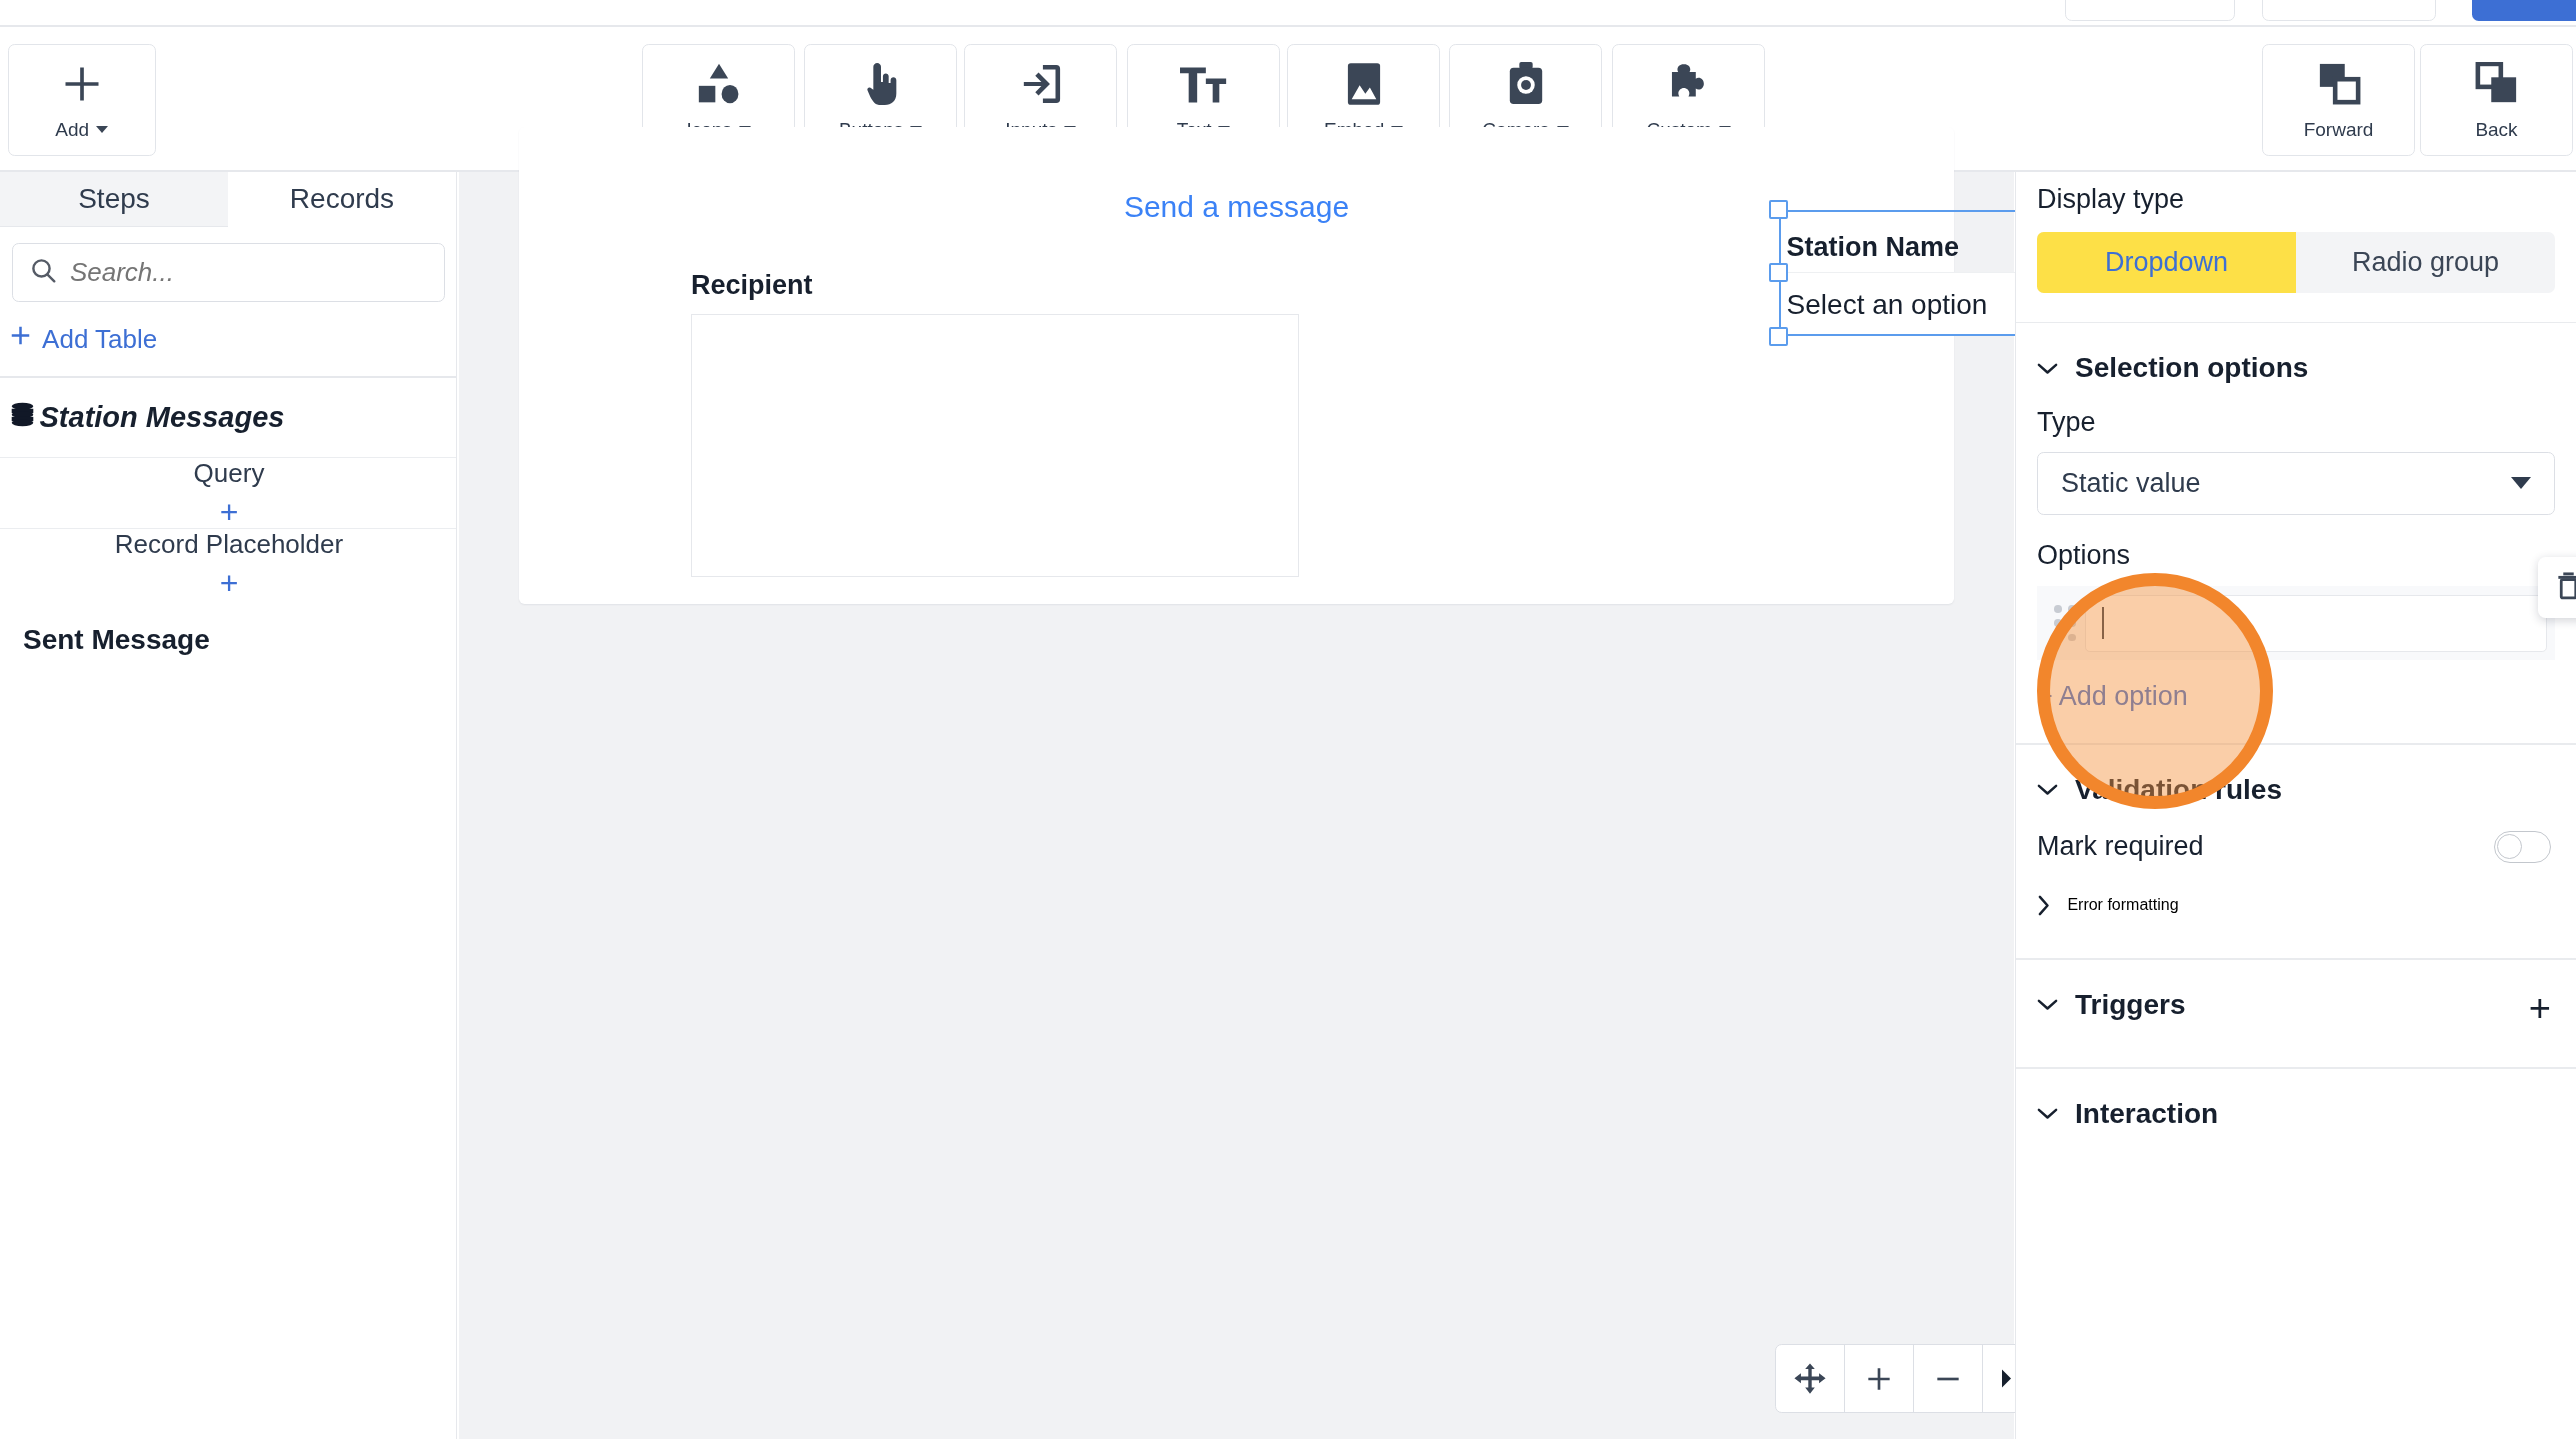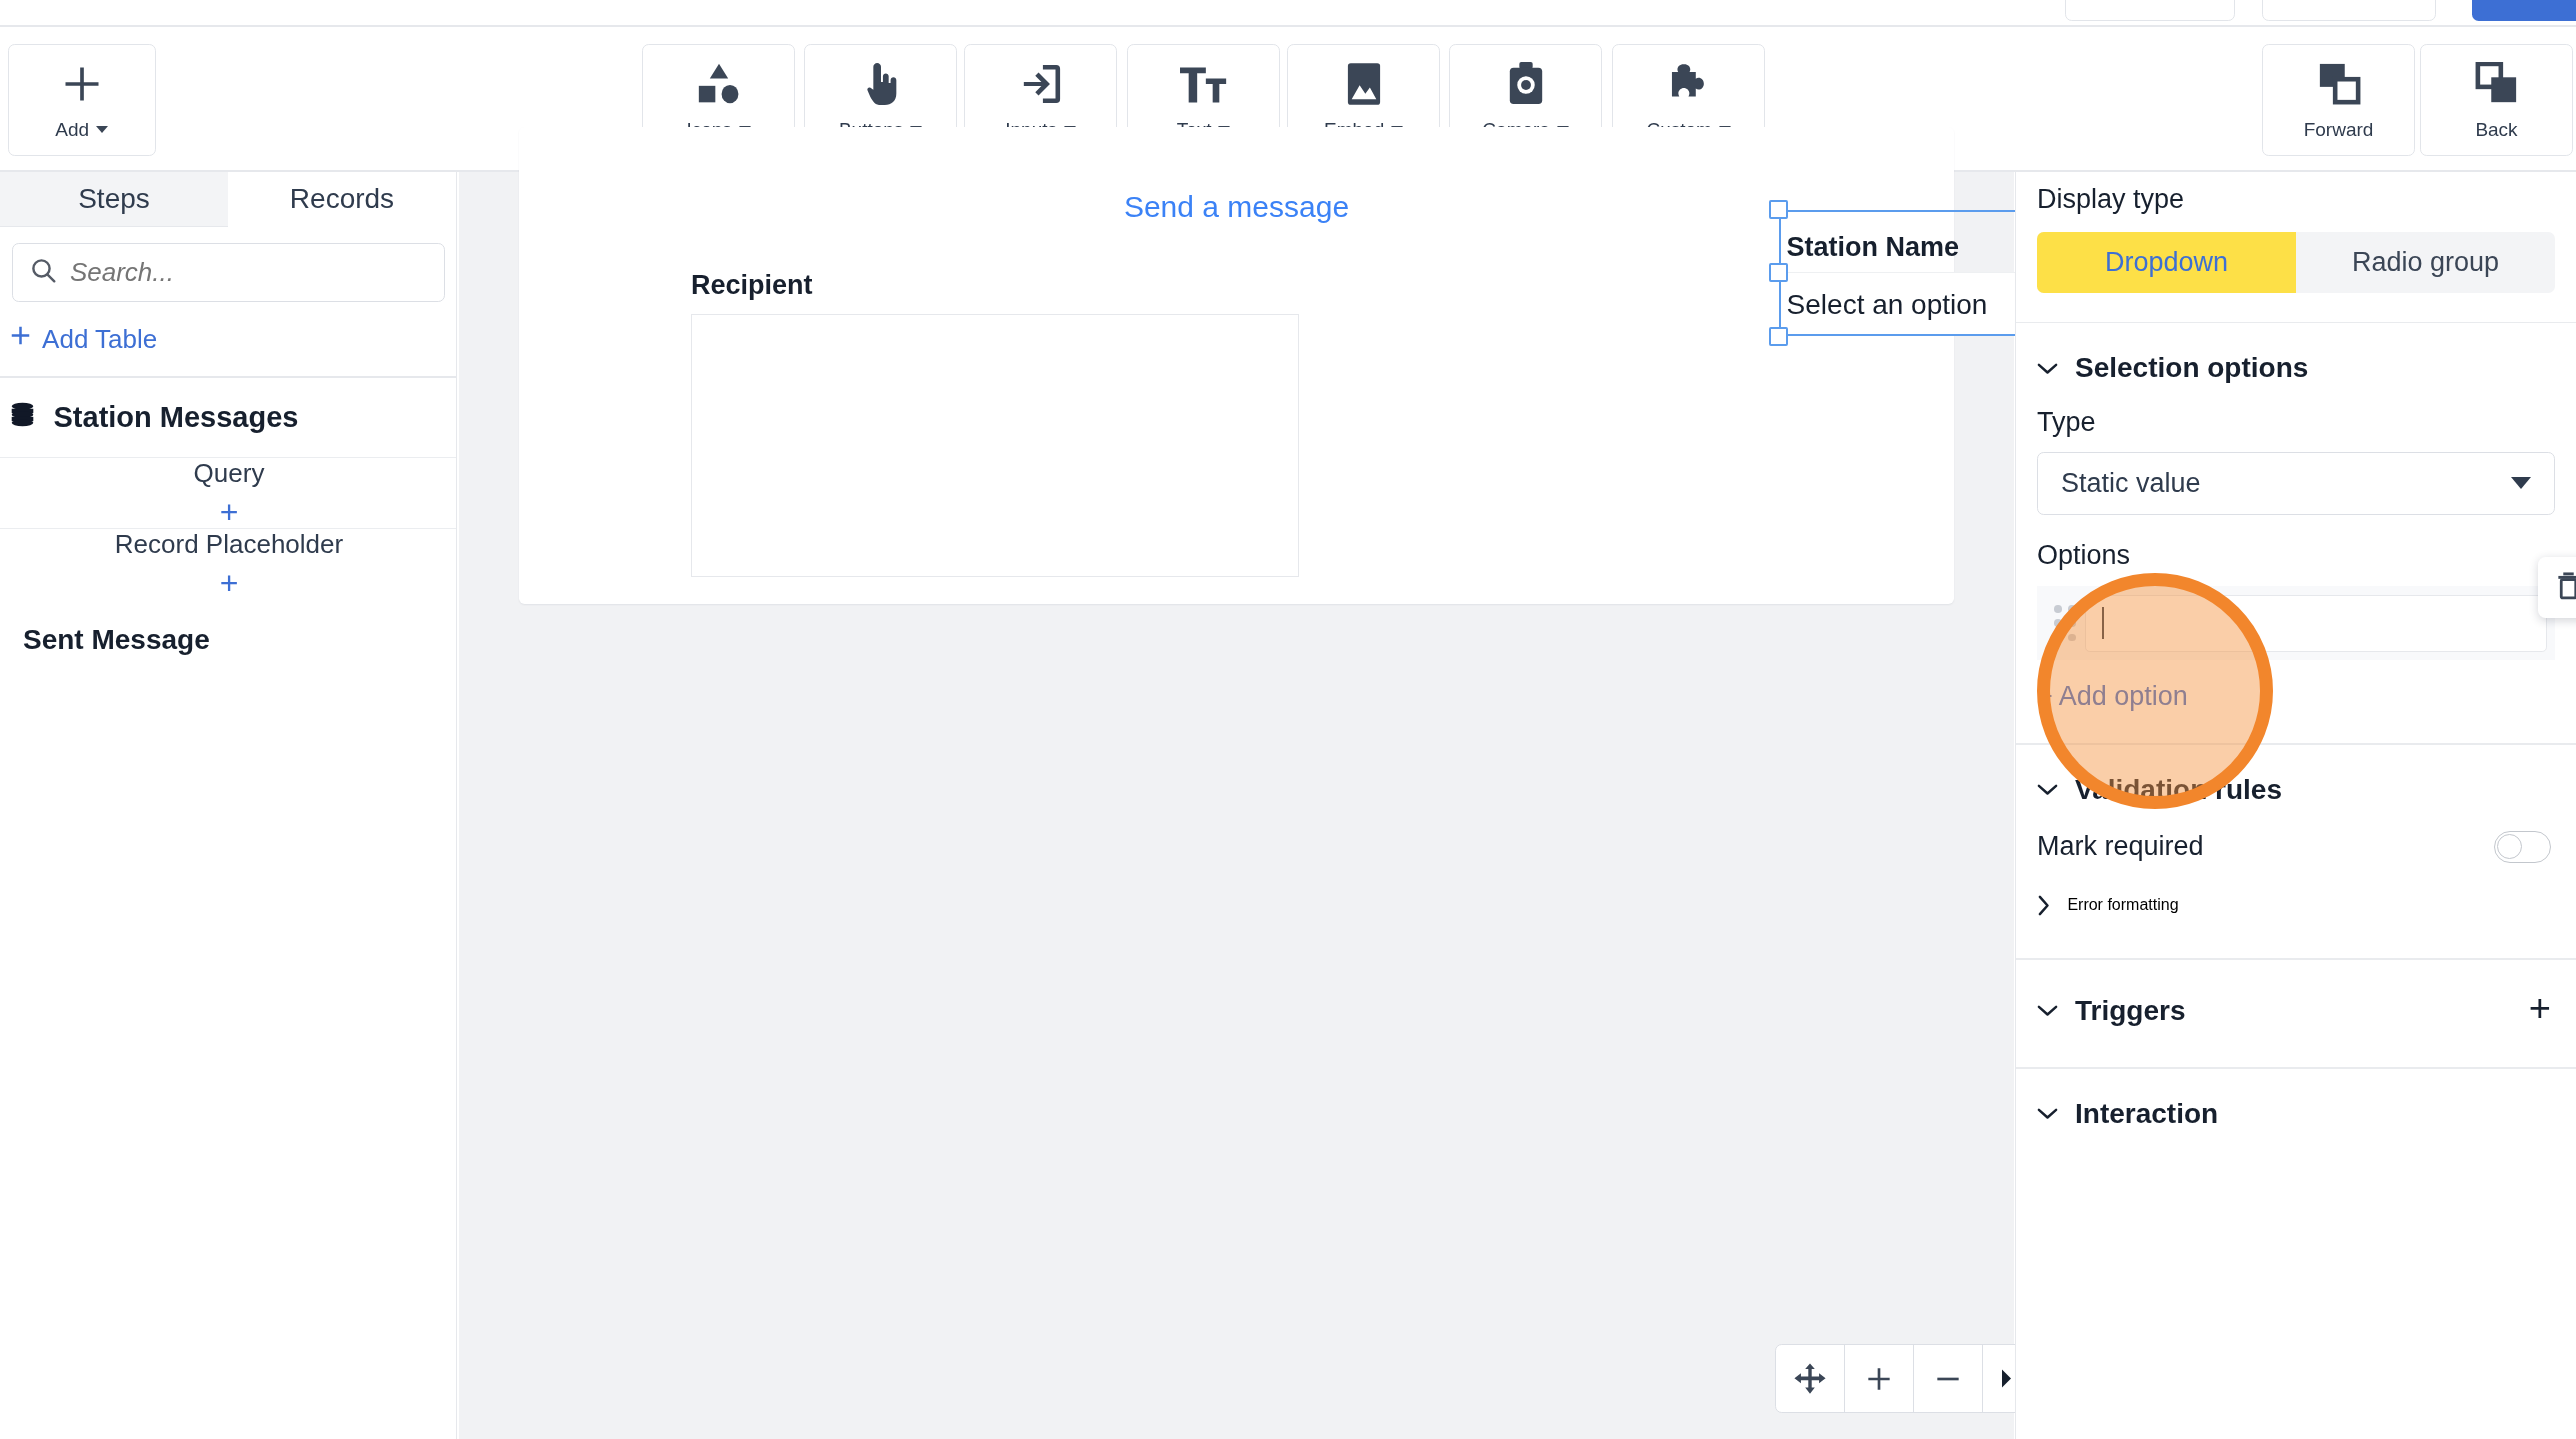--- a/index.html
+++ b/index.html
@@ -49,21 +49,21 @@
   .side-tab.active { background:#fff; border-bottom:1.9px solid #fff; }
   .search-wrap { margin:16px 11.5px 0 11.5px; height:59px; border:1px solid #dcdfe5; border-radius:6.7px;
                  display:flex; align-items:center; padding:12px 17px; gap:13.4px; background:#fff; }
   .search-wrap input {
     border:none; outline:none; font-size:26px; font-family:"Liberation Sans",sans-serif;
     font-style:italic; color:#8b919b; flex:1; background:transparent;
   }
   .add-table { margin:21px 0 0 7.6px; display:flex; align-items:center; gap:9.5px;
                font-size:26px; color:#3d6fd4; cursor:pointer; }
   .side-divider { margin-top:21px; height:1.9px; background:#e6e8ec; }
-  .table-head { display:flex; align-items:center; gap:19px; padding:23px 0 23px 9.5px; }
+  .table-head { display:flex; align-items:center; gap:5px; padding:23px 0 23px 9.5px;font-style:italic; }
   .table-head .tname { font-size:29px; font-weight:bold; color:#17202e; }
   .side-row { display:flex; align-items:center; justify-content:space-between;
               height:71px; padding:0 21px 0 23px; border-top:1px solid #ebedf0; cursor:pointer;flex-direction:column; }
   .side-row .rlabel { font-size:26px; color:#2f3b4d; }
   .side-row .plus { font-size:32px; color:#3d6fd4; line-height:1; }
   .sent-msg { padding:25px 0 0 23px; font-size:28px; font-weight:bold; color:#17202e; }
 
   
   .canvas { position:absolute; left:459px; top:172px; width:1555px; height:1268px; background:#f1f2f4; }
   .card { position:absolute; left:60px; top:-45px; width:1435px; height:477px; background:#fff;
@@ -100,21 +100,21 @@
           font-size:28px; color:#2f3b4d; cursor:pointer; background:#f3f4f6;
           border-bottom:1.9px solid #e6e8ec; }
   .rtab.active { background:#fff; border-bottom:1.9px solid #fff; }
   .rlabel-plain { font-size:27px; color:#17202e; }
   .seg { display:flex; margin:17px 21px 0 21px; height:61px; border-radius:6.7px;
          background:#f3f4f6; overflow:hidden; }
   .seg div { flex:1; display:flex; align-items:center; justify-content:center;
              font-size:27px; color:#3b4656; cursor:pointer; }
   .seg div.on { background:#fde047; color:#3d6fd4; }
   .sec-divider { height:1.9px; background:#e9ebee; margin-top:29px; }
-  .sec-head { display:flex; align-items:flex-end; justify-content:space-between;
+  .sec-head { display:flex; align-items:flex-start; justify-content:space-between;
               padding:29px 25px 0 21px; cursor:pointer; }
   .sec-head .left { display:flex; align-items:center; gap:17px; }
   .sec-head .stitle { font-size:28px; font-weight:bold; color:#17202e; }
   .chev { color:#17202e; display:flex; }
   .sel-input { margin:13.4px 21px 0 21px; height:63px; border:1px solid #dcdfe5; border-radius:6.7px;
                background:#fff; display:flex; align-items:center; justify-content:space-between;
                padding:0 23px; font-size:27px; color:#2f3b4d; cursor:pointer; }
   .tri-down { width:0;height:0;border-left:10.5px solid transparent;border-right:10.5px solid transparent;
               border-top:12.4px solid #2f3b4d; }
   .opt-row { position:relative; margin:15.3px 21px 0 21px; height:74px; background:#f8f9fb;

